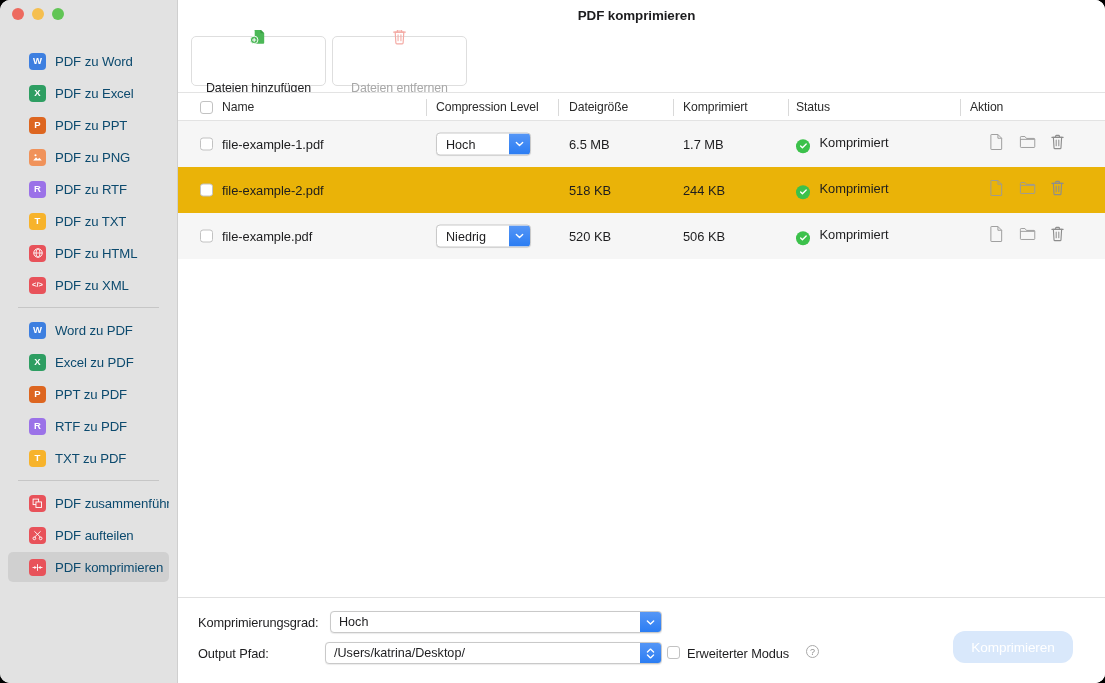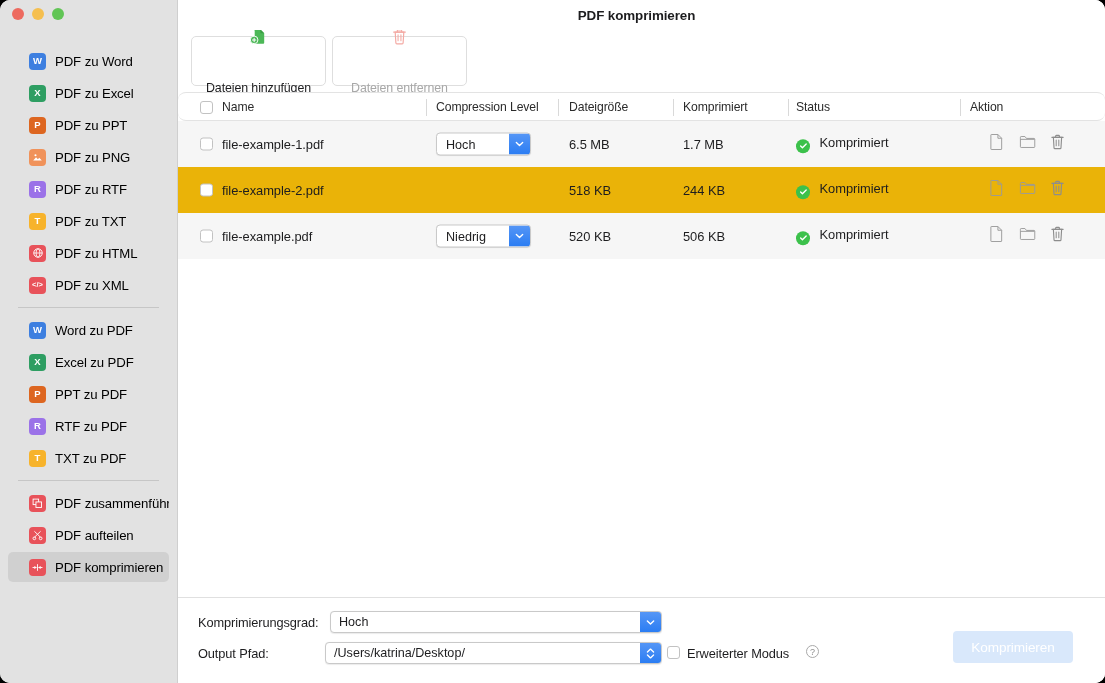--- a/index.html
+++ b/index.html
@@ -40,21 +40,21 @@
     height:30px;
     margin:2px 8px;
     padding-left:21px;
     border-radius:5px;
     cursor:default;
     white-space:nowrap;
     overflow:hidden;
   }
   .nav-item.selected { background:#d0d0d0; }
   .nav-label {
-    font-size:13.2px; color:#000000;
+    font-size:13.2px; color:#0c4a6e;
     margin-left:9px;
     letter-spacing:-0.1px;
   }
   .nav-icon {
     width:17px; height:17px; border-radius:4px;
     flex:0 0 17px;
     display:flex; align-items:center; justify-content:center;
     font-size:9.5px; font-weight:bold; color:#fff;
     font-family:"Liberation Sans", sans-serif;
     line-height:1;
@@ -108,21 +108,20 @@
   .tbtn .tbi { height:20px; display:flex; align-items:center; }
 
   
   .thead {
     height:29px; flex:0 0 29px;
     border-top:1px solid #e3e3e3;
     border-bottom:1px solid #e3e3e3;
     display:flex; align-items:center;
     background:#fff;
     position:relative;
-    border-radius:8px;
   }
   .th {
     font-size:12.2px; color:#2b2b2b;
     position:absolute; top:50%; transform:translateY(-50%);
     letter-spacing:-0.1px;
     white-space:nowrap;
   }
   .vdiv {
     position:absolute; top:6px; height:17px; width:1px;
     background:#d9d9d9;
@@ -206,21 +205,21 @@
     font-size:12.6px; color:#1d1d1f; padding-left:8px;
   }
   .wide-popup .warrow {
     position:absolute; right:0; top:0; bottom:0; width:21px;
     background:linear-gradient(180deg,#5596f6,#2b7df3);
     display:flex; align-items:center; justify-content:center;
   }
   .primary-btn {
     position:absolute;
     width:120px; height:32px;
-    border-radius:4px;
+    border-radius:12px;
     background:#d9e8fb;
     display:flex; align-items:center; justify-content:center;
     cursor:default;
   }
   .primary-btn span {
     font-size:13.6px; color:#ffffff; letter-spacing:-0.1px;
   }
   .helpicon {
     width:13px; height:13px; border-radius:50%;
     border:1px solid #a9a9a9;

